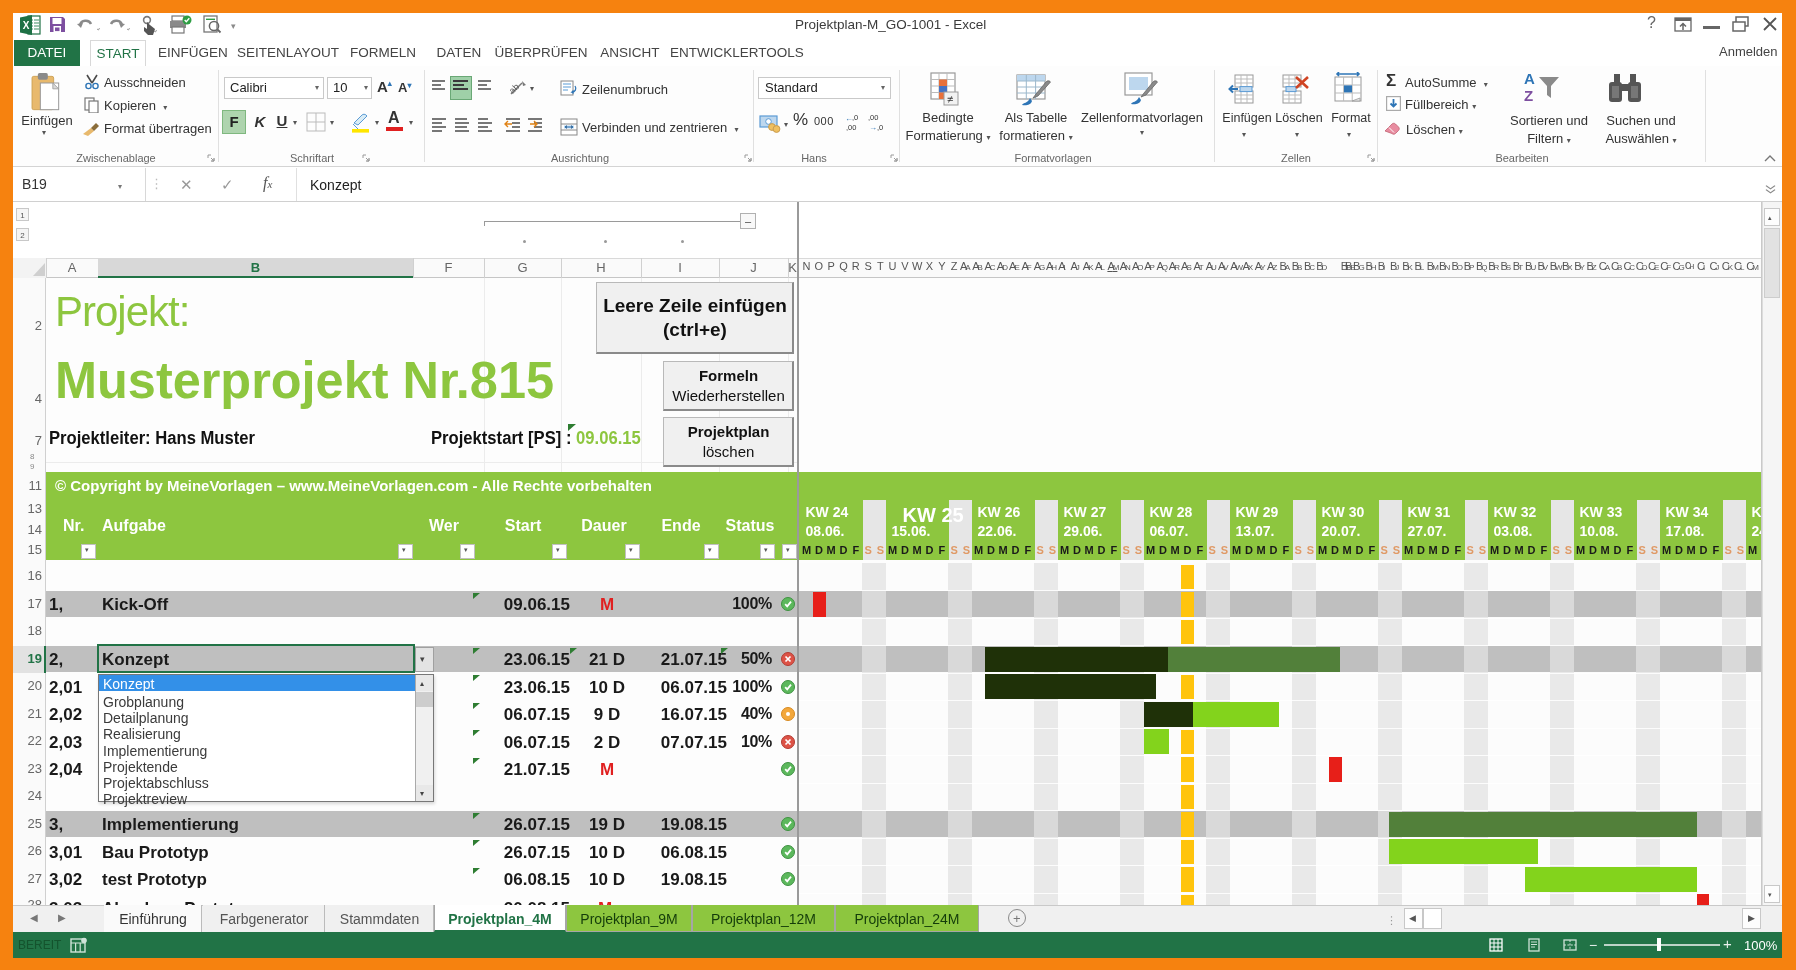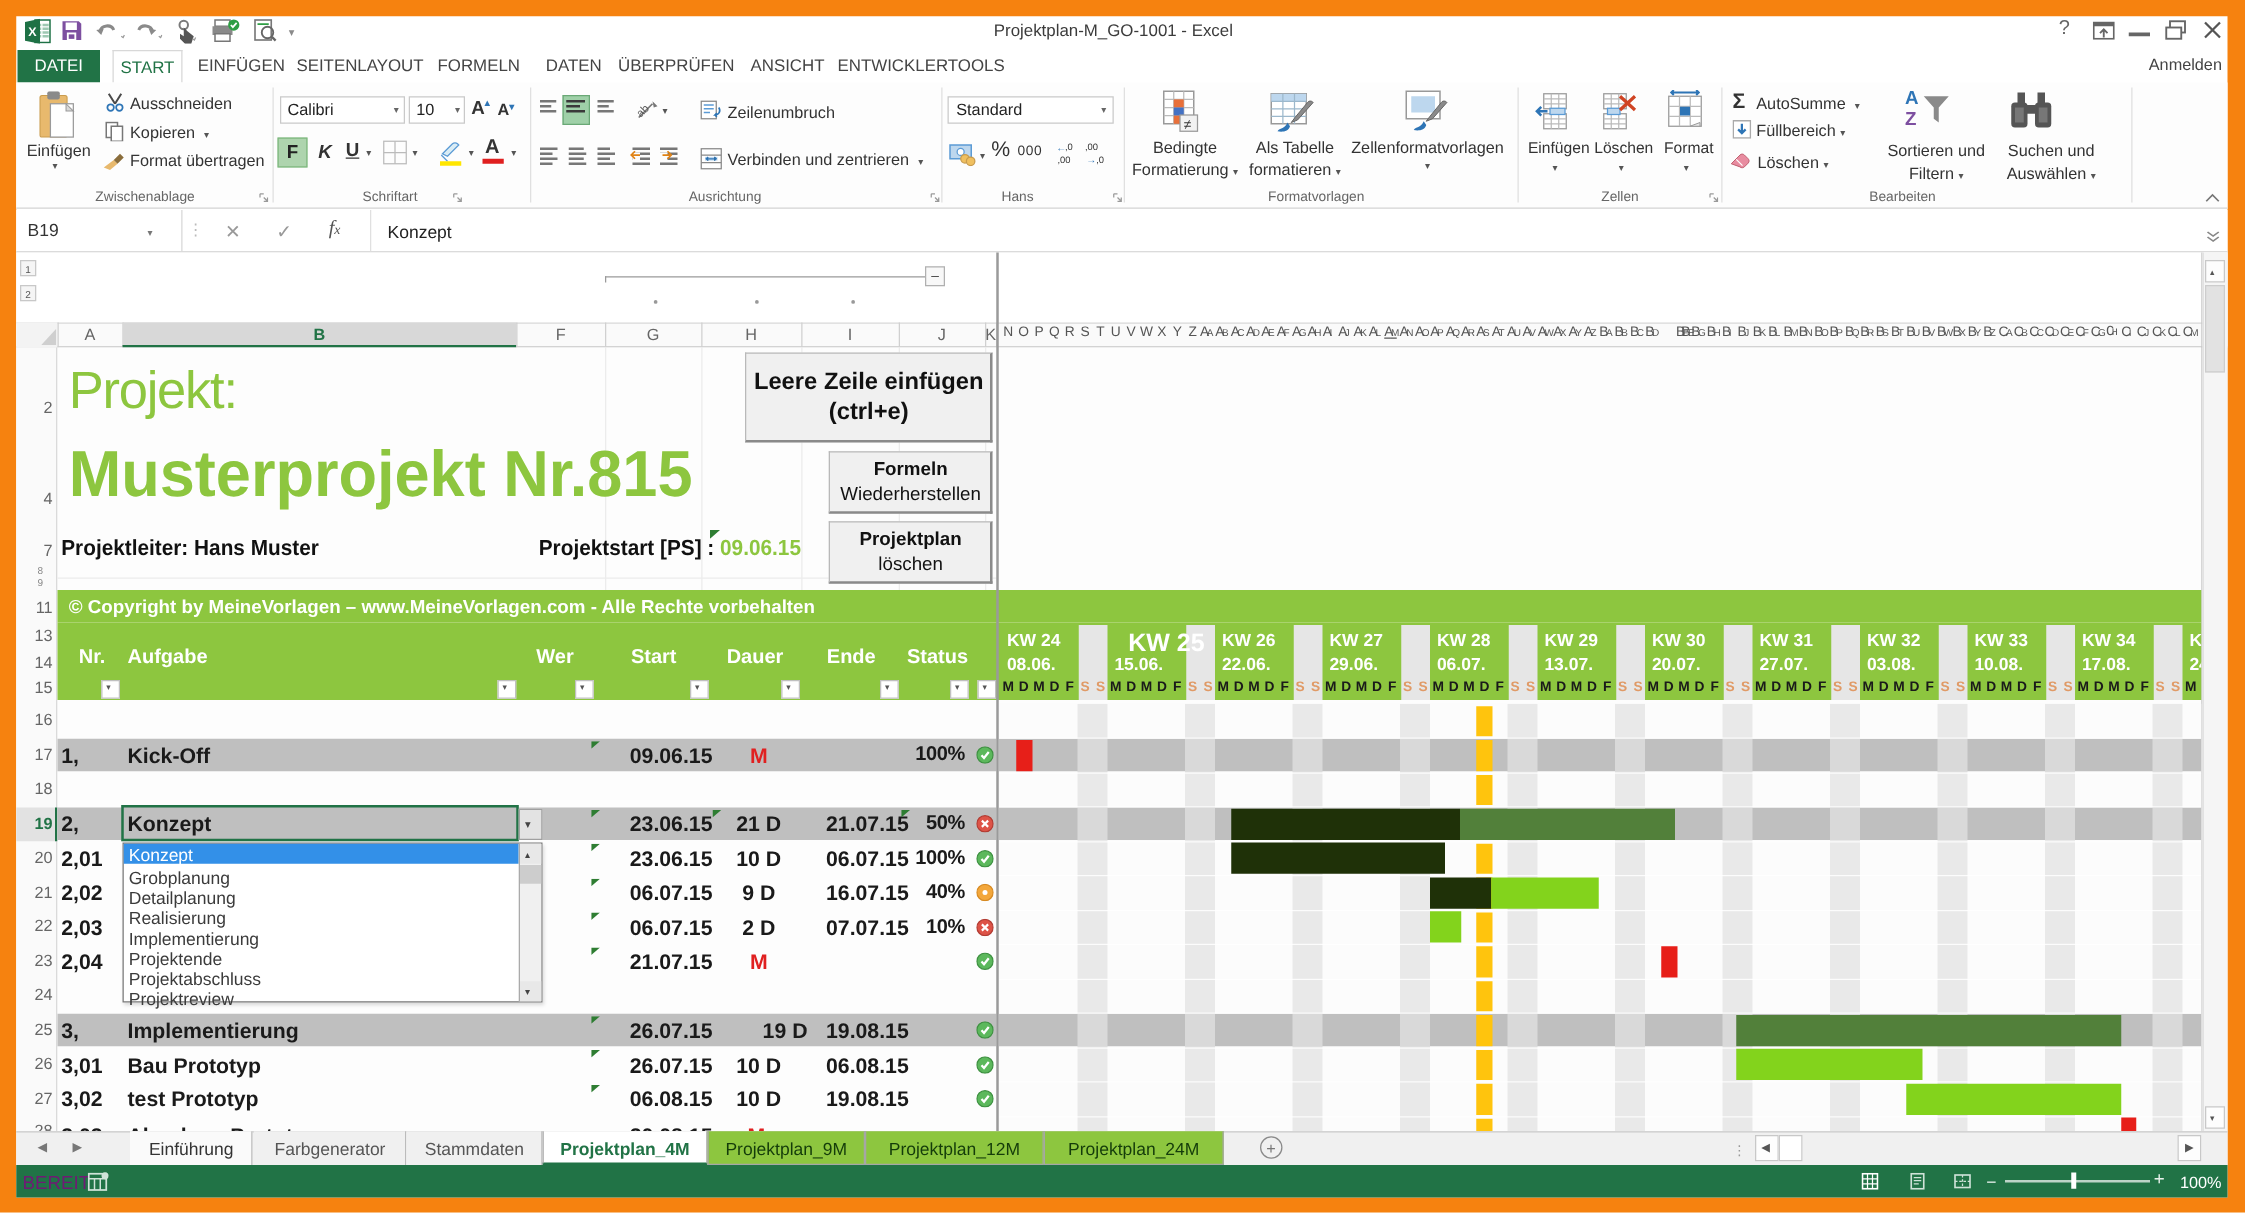--- a/index.html
+++ b/index.html
@@ -789,21 +789,21 @@
 <svg style="position:absolute;left:780.5px;top:762.25px;width:14px;height:14px;" viewBox="0 0 14 14">
     <circle cx="7" cy="7" r="6.5" fill="#5cb85c" stroke="#3f9142" stroke-width="1"></circle>
     <path d="M4.2 7.2 l2 2.2 L10 4.6" stroke="#fff" stroke-width="1.8" fill="none"></path>
   </svg>
 <svg style="position:absolute;left:473px;top:757.5px;width:7px;height:6px;" viewBox="0 0 7 6">
     <path d="M0 0 H7 L0 6 Z" fill="#2e7d32"></path>
   </svg>
 <div class="t" style="position:absolute;left:49px;top:815.0px;font-size:17px;font-weight:bold;color:#1a1a1a;">3,</div>
 <div class="t" style="position:absolute;left:102px;top:815.0px;font-size:17px;font-weight:bold;color:#1a1a1a;">Implementierung</div>
 <div style="position:absolute;left:460px;top:815.0px;width:110px;font-size:17px;font-weight:bold;color:#1a1a1a;text-align:right;">26.07.15</div>
-<div style="position:absolute;left:568px;top:815.0px;width:78px;font-size:17px;font-weight:bold;color:#1a1a1a;text-align:right;">19 D</div>
+<div style="position:absolute;left:568px;top:815.0px;width:78px;font-size:17px;font-weight:bold;color:#1a1a1a;text-align:center;">19 D</div>
 <div style="position:absolute;left:612px;top:815.0px;width:115px;font-size:17px;font-weight:bold;color:#1a1a1a;text-align:right;">19.08.15</div>
 <svg style="position:absolute;left:780.5px;top:817.25px;width:14px;height:14px;" viewBox="0 0 14 14">
     <circle cx="7" cy="7" r="6.5" fill="#5cb85c" stroke="#3f9142" stroke-width="1"></circle>
     <path d="M4.2 7.2 l2 2.2 L10 4.6" stroke="#fff" stroke-width="1.8" fill="none"></path>
   </svg>
 <svg style="position:absolute;left:473px;top:812.5px;width:7px;height:6px;" viewBox="0 0 7 6">
     <path d="M0 0 H7 L0 6 Z" fill="#2e7d32"></path>
   </svg>
 <div class="t" style="position:absolute;left:49px;top:842.5px;font-size:17px;font-weight:bold;color:#1a1a1a;">3,01</div>
 <div class="t" style="position:absolute;left:102px;top:842.5px;font-size:17px;font-weight:bold;color:#1a1a1a;">Bau Prototyp</div>
@@ -886,21 +886,21 @@
 <div style="position:absolute;left:835px;top:911px;width:144px;font-size:14px;color:#143c0a;text-align:center;">Projektplan_24M</div>
 <div style="position:absolute;left:1008px;top:909px;width:18px;height:18px;border:1.5px solid #8a8a8a;border-radius:50%;"></div>
 <div class="t" style="position:absolute;left:1013px;top:911px;font-size:13px;color:#777;">+</div>
 <div class="t" style="position:absolute;left:1386px;top:914px;font-size:11px;color:#999;letter-spacing:1px;">⋮</div>
 <div style="position:absolute;left:1404px;top:908px;width:19px;height:21px;background:#fdfdfd;border:1px solid #c8c8c8;"></div>
 <div style="position:absolute;left:1409px;top:913px;font-size:9px;color:#555;">◀</div>
 <div style="position:absolute;left:1423px;top:908px;width:19px;height:21px;background:#fff;border:1px solid #c8c8c8;"></div>
 <div style="position:absolute;left:1742px;top:908px;width:19px;height:21px;background:#fdfdfd;border:1px solid #c8c8c8;"></div>
 <div style="position:absolute;left:1748px;top:913px;font-size:9px;color:#555;">▶</div>
 <div style="position:absolute;left:13px;top:932px;width:1769px;height:26px;background:#217346;"></div>
-<div class="t" style="position:absolute;left:18px;top:938px;font-size:15px;color:#701a75;">BEREIT</div>
+<div class="t" style="position:absolute;left:18px;top:938px;font-size:12px;color:#14532d;">BEREIT</div>
 <svg style="position:absolute;left:70px;top:937px;width:18px;height:16px;" viewBox="0 0 18 16">
     <rect x="1" y="2" width="14" height="13" fill="none" stroke="#cfe3d8" stroke-width="1.4"></rect>
     <path d="M1 6h14 M5.6 6v9 M10.2 6v9" stroke="#cfe3d8" stroke-width="1.2"></path>
     <circle cx="14" cy="3.5" r="2.8" fill="#cfe3d8"></circle>
   </svg>
 <svg style="position:absolute;left:1489px;top:938px;width:14px;height:14px;" viewBox="0 0 14 14">
     <rect x="1" y="1" width="12" height="12" fill="none" stroke="#fff" stroke-width="1.3"></rect>
     <path d="M1 5h12M1 9h12M5 1v12M9 1v12" stroke="#fff" stroke-width="1"></path>
   </svg>
 <svg style="position:absolute;left:1527px;top:938px;width:14px;height:14px;" viewBox="0 0 14 14">

